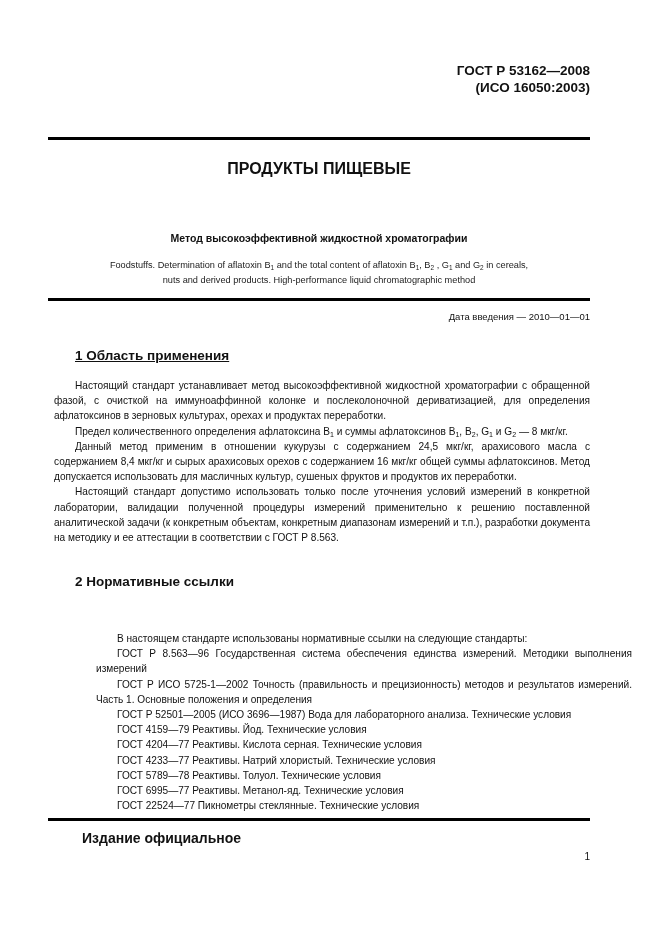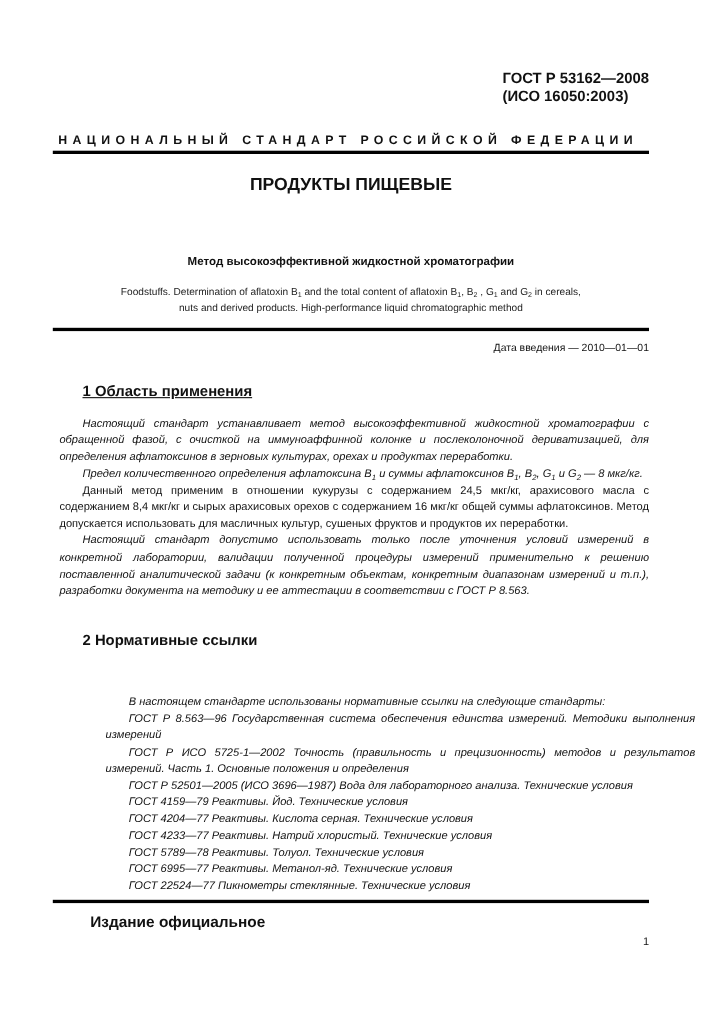--- a/index.html
+++ b/index.html
@@ -1,49 +1,48 @@
 <!DOCTYPE html>
 <html><head>
 <meta charset="utf-8">
 <style>
   html, body { margin: 0; padding: 0; background: #ffffff; }
   body { width: 661px; height: 936px; position: relative; overflow: hidden;
          font-family: "Liberation Sans", sans-serif; color: #111; }
   .page { position: absolute; left: 0; top: 0; width: 661px; height: 936px; }
   .abs { position: absolute; }
-  .code-block { right: 71px; top: 62px; text-align: left; font-weight: bold; font-size: 13.5px; line-height: 17px; }
+  .code-block { right: 71px; top: 62px; text-align: right; font-weight: bold; font-size: 13.5px; line-height: 17px; }
   .national { left: 53px; top: 122px; width: 537px; font-weight: bold; font-size: 11.2px;
               letter-spacing: 4.9px; white-space: nowrap; }
   .rule-thick { left: 48px; width: 542px; height: 3px; background: #000; }
   .center { left: 48px; width: 542px; text-align: center; font-weight: bold; }
   .t1 { top: 160px; font-size: 16px; }
   .t2 { top: 185px; font-size: 10.5px; line-height: 15px; }
   .t3 { top: 232px; font-size: 10.5px; }
   .eng { left: 48px; width: 542px; top: 258px; text-align: center; font-size: 9.2px; line-height: 15px; color: #222; }
   .date { right: 71px; top: 311px; font-weight: normal; font-size: 9.5px; }
   .h2 { left: 75px; font-weight: bold; font-size: 13.5px; }
   .para { left: 54px; width: 536px; font-size: 10.1px; line-height: 15.2px; text-align: justify; }
   .para p { margin: 0; text-indent: 21px; }
-  .it { font-style: italic; }
+  .it { }
   .refs p { margin: 0; text-indent: 21px; }
   sub { font-size: 70%; vertical-align: -2px; line-height: 0; }
   .footer-label { left: 54px; top: 830px; font-weight: bold; font-size: 14px; margin-left: 28px; }
   .page-num { right: 71px; top: 851px; font-size: 10px; }
 </style>
 </head>
 <body>
 
 <div class="page">
 
   <div class="abs code-block">
     <div>ГОСТ Р 53162—2008</div>
     <div>(ИСО 16050:2003)</div>
   </div>
 
-  <div class="abs national">НАЦИОНАЛЬНЫЙ СТАНДАРТ РОССИЙСКОЙ ФЕДЕРАЦИИ</div>
   <div class="abs rule-thick" style="top:137px;"></div>
 
   <div class="abs center t1">ПРОДУКТЫ ПИЩЕВЫЕ</div>
 
 
   <div class="abs center t3">Метод высокоэффективной жидкостной хроматографии</div>
 
   <div class="abs eng">
     <div><span>Foodstuffs. Determination of aflatoxin B</span><sub>1</sub><span> and the total content of aflatoxin B</span><sub>1</sub>, B<sub>2</sub> , G<sub>1</sub> and G<sub>2</sub><span> in cereals,</span></div>
     <div>nuts and derived products. High-performance liquid chromatographic method</div>

